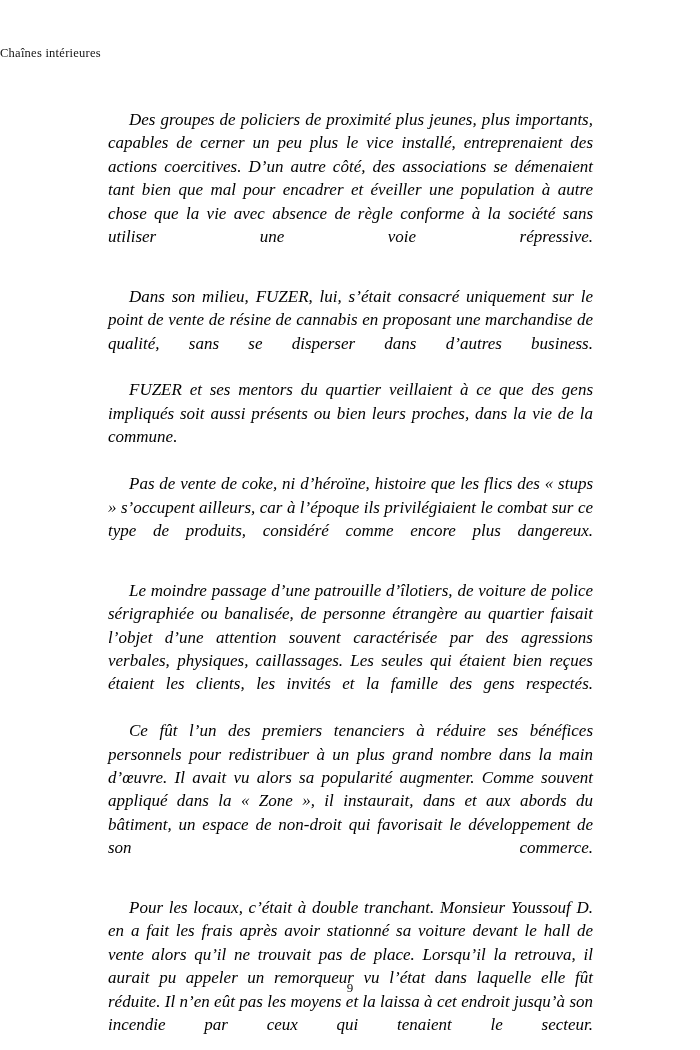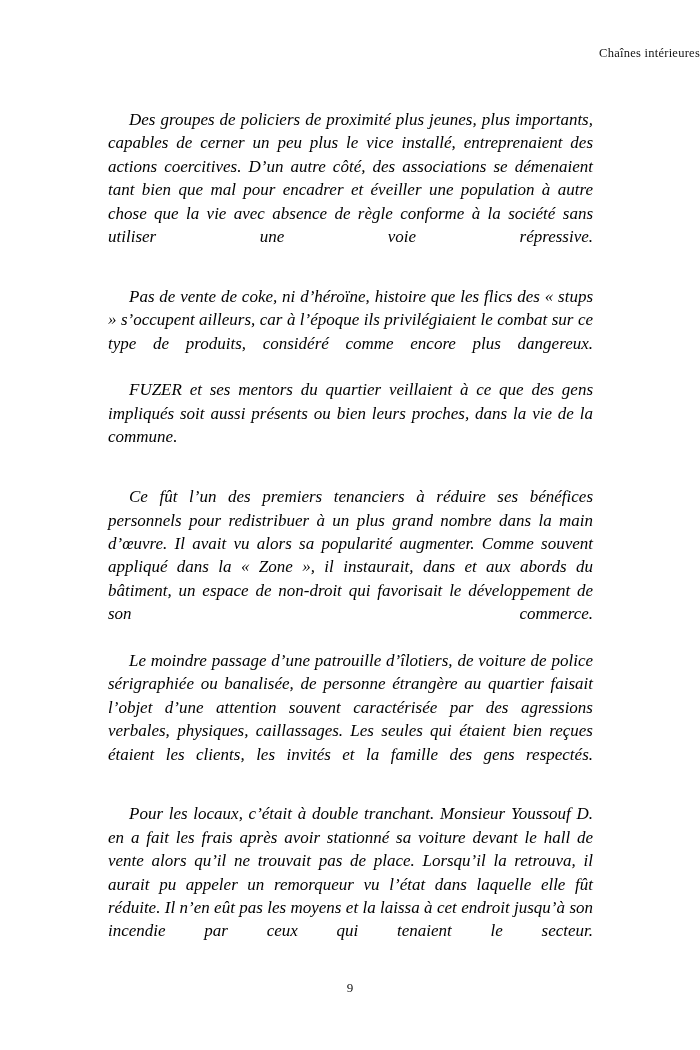--- a/index.html
+++ b/index.html
@@ -18,21 +18,21 @@
     color: #000000;
     -webkit-font-smoothing: antialiased;
   }
 
   
   .running-header {
     position: absolute;
     top: 46px;
     left: 0;
     width: 700px;
-    text-align: right;
+    text-align: left;
     font-size: 12.5px;
     font-style: normal;
     letter-spacing: 0.25px;
     color: #111111;
   }
 
   
   .textblock {
     position: absolute;
     top: 108px;
@@ -87,27 +87,28 @@
 <div class="page">
 
   <div class="running-header">Chaînes intérieures</div>
 
   <div class="textblock">
     <div class="para-group">
       <p class="para">Des groupes de policiers de proximité plus jeunes, plus importants, capables de cerner un peu plus le vice installé, entreprenaient des actions coercitives. D’un autre côté, des associations se démenaient tant bien que mal pour encadrer et éveiller une population à autre chose que la vie avec absence de règle conforme à la société sans utiliser une voie répressive.</p>
     </div>
 
     <div class="para-group">
+      <p class="para">Dans son milieu, FUZER, lui, s’était consacré uniquement sur le point de vente de résine de cannabis en proposant une marchandise de qualité, sans se disperser dans d’autres business.</p>
+      <p class="para">FUZER et ses mentors du quartier veillaient à ce que des gens impliqués soit aussi présents ou bien leurs proches, dans la vie de la commune.</p>
       <p class="para">Pas de vente de coke, ni d’héroïne, histoire que les flics des « stups » s’occupent ailleurs, car à l’époque ils privilégiaient le combat sur ce type de produits, considéré comme encore plus dangereux.</p>
-      <p class="para">FUZER et ses mentors du quartier veillaient à ce que des gens impliqués soit aussi présents ou bien leurs proches, dans la vie de la commune.</p>
     </div>
 
     <div class="para-group">
+      <p class="para">Le moindre passage d’une patrouille d’îlotiers, de voiture de police sérigraphiée ou banalisée, de personne étrangère au quartier faisait l’objet d’une attention souvent caractérisée par des agressions verbales, physiques, caillassages. Les seules qui étaient bien reçues étaient les clients, les invités et la famille des gens respectés.</p>
       <p class="para">Ce fût l’un des premiers tenanciers à réduire ses bénéfices personnels pour redistribuer à un plus grand nombre dans la main d’œuvre. Il avait vu alors sa popularité augmenter. Comme souvent appliqué dans la « Zone », il instaurait, dans et aux abords du bâtiment, un espace de non-droit qui favorisait le développement de son commerce.</p>
-      <p class="para">Le moindre passage d’une patrouille d’îlotiers, de voiture de police sérigraphiée ou banalisée, de personne étrangère au quartier faisait l’objet d’une attention souvent caractérisée par des agressions verbales, physiques, caillassages. Les seules qui étaient bien reçues étaient les clients, les invités et la famille des gens respectés.</p>
     </div>
 
     <div class="para-group">
       <p class="para">Pour les locaux, c’était à double tranchant. Monsieur Youssouf D. en a fait les frais après avoir stationné sa voiture devant le hall de vente alors qu’il ne trouvait pas de place. Lorsqu’il la retrouva, il aurait pu appeler un remorqueur vu l’état dans laquelle elle fût réduite. Il n’en eût pas les moyens et la laissa à cet endroit jusqu’à son incendie par ceux qui tenaient le secteur.</p>
     </div>
   </div>
 
   <div class="folio">9</div>
 
 </div>

